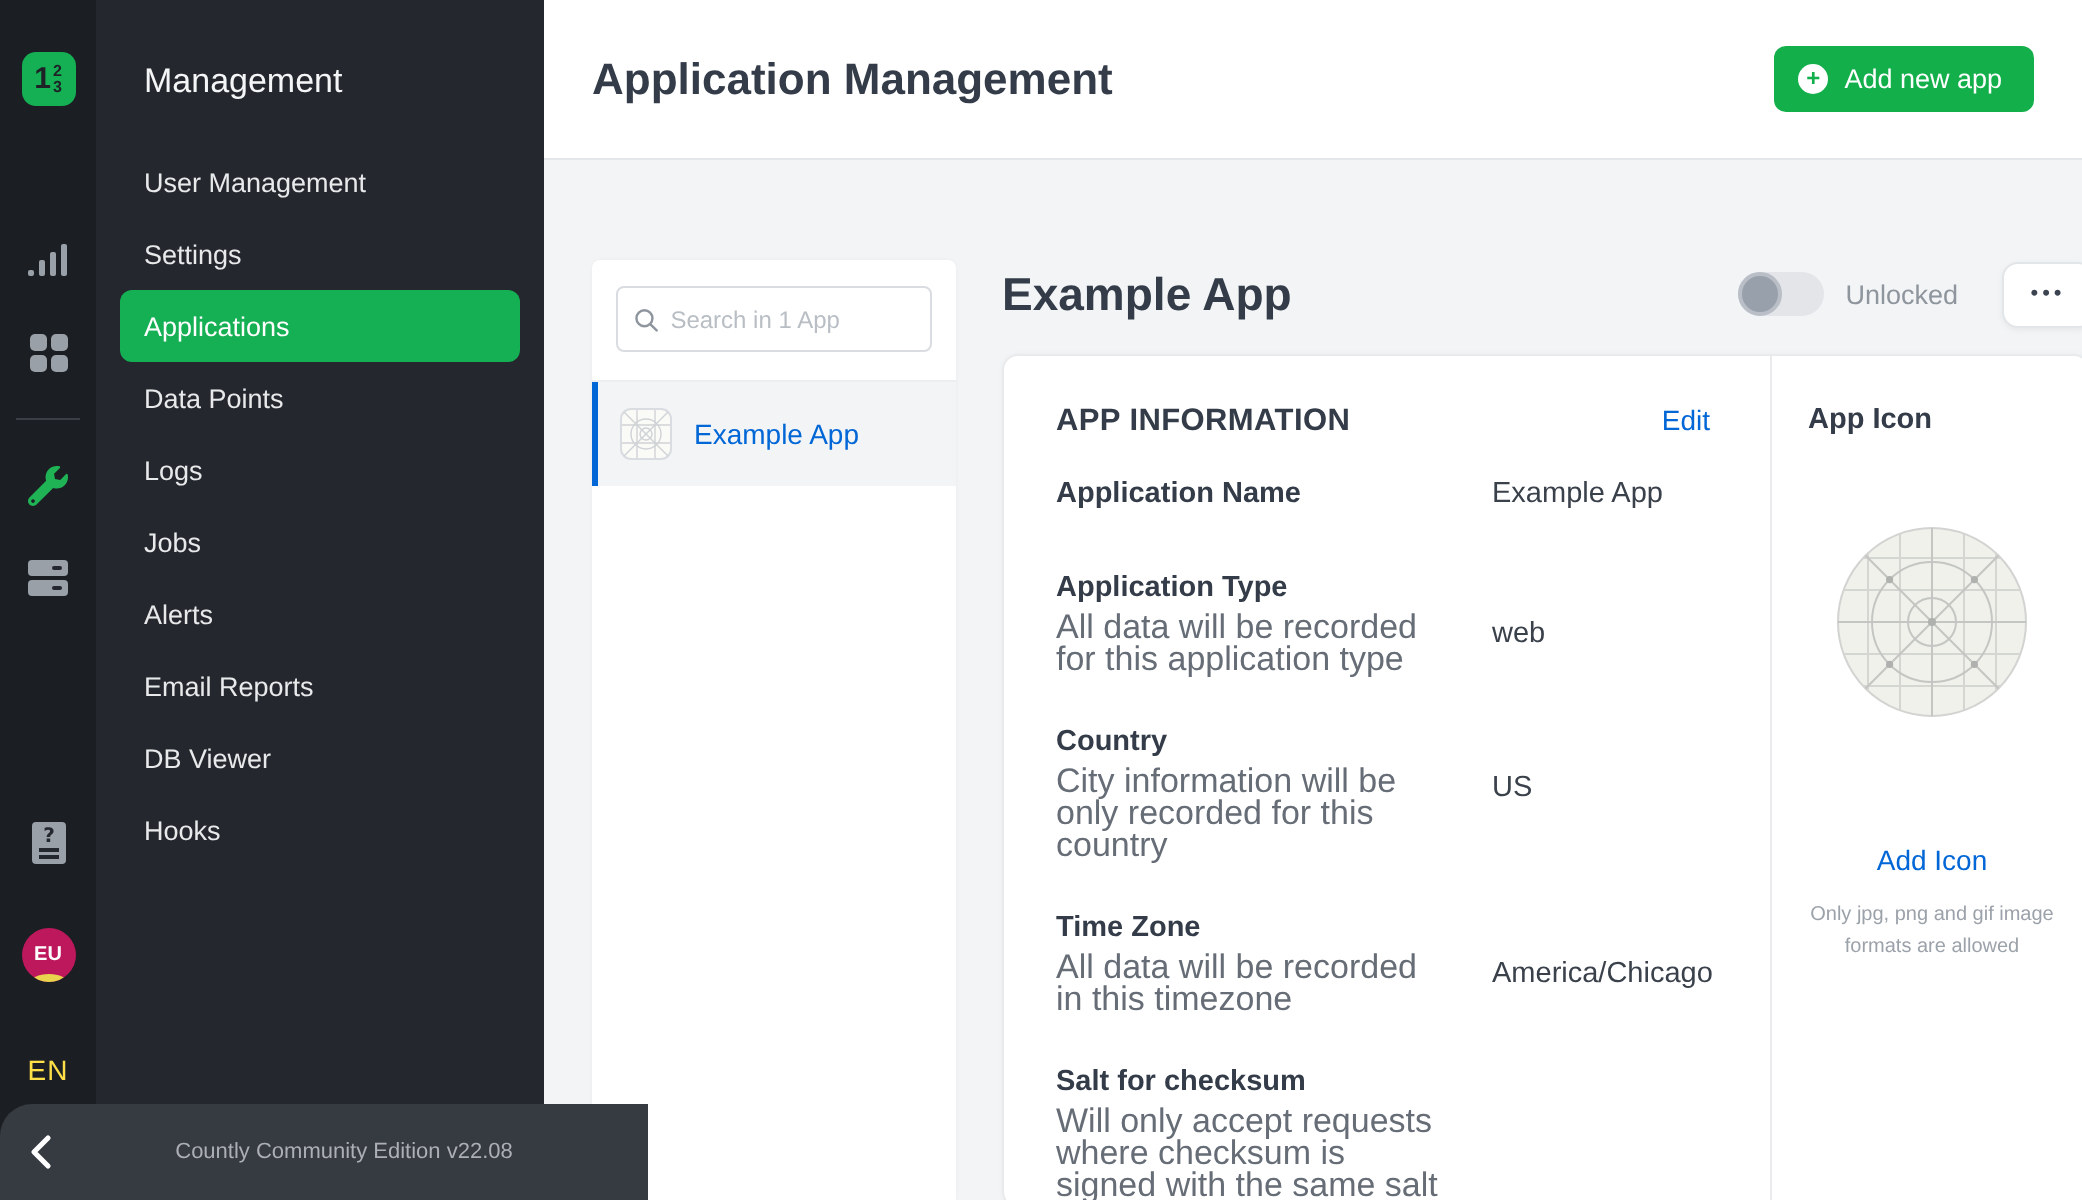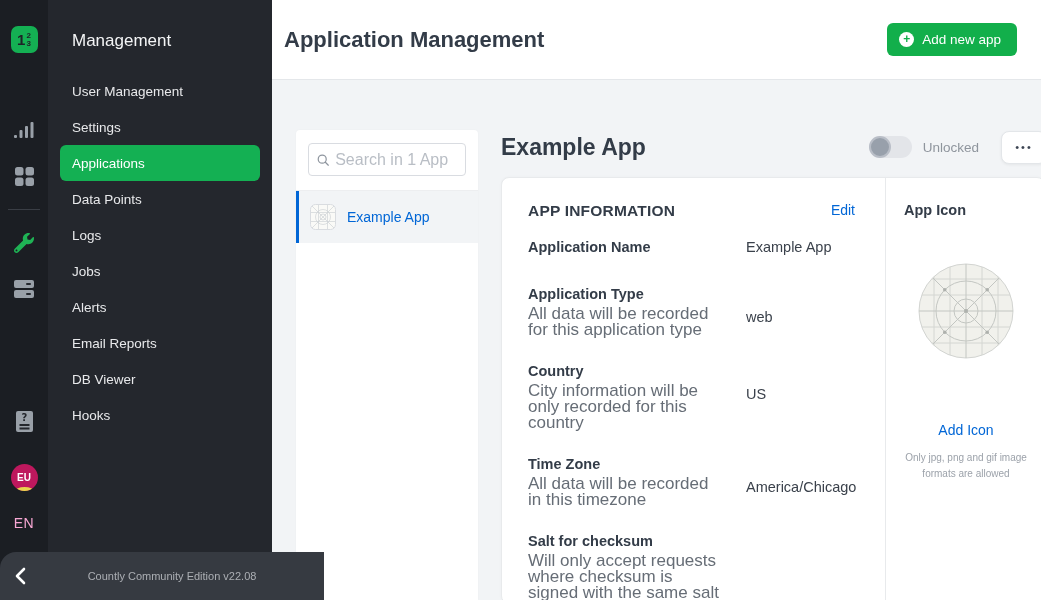--- a/index.html
+++ b/index.html
@@ -28,49 +28,49 @@
   .rail-ic svg{display:block;}
   .ic-chart{margin-top:66px;}
   .ic-grid{margin-top:24px;}
   .rail-div{margin-top:22px;width:32px;height:1px;background:#3A3E45;}
   .ic-wrench{margin-top:22px;}
   .ic-server{margin-top:24px;}
   .ic-report{margin-top:110px;}
   .avatar{margin-top:32px;width:27px;height:27px;border-radius:50%;background:#be185d;color:#fff;font-size:10px;font-weight:bold;display:flex;align-items:center;justify-content:center;position:relative;overflow:hidden;cursor:pointer;}
   .avatar::after{content:"";position:absolute;left:4px;bottom:-5px;width:19px;height:9px;background:#E8D44D;border-radius:50% 50% 0 0;}
   .avatar span{position:relative;z-index:1;}
-  .lang{margin-top:24px;color:#f9a8d4;font-size:14px;letter-spacing:.5px;cursor:pointer;}
+  .lang{margin-top:36px;color:#fde047;font-size:14px;letter-spacing:.5px;cursor:pointer;}
 
   
   .menu{position:absolute;left:48px;top:0;width:224px;height:600px;background:var(--menu-bg);z-index:2;}
   .menu-title{color:#F4F5F6;font-size:17px;font-weight:500;padding:31px 0 0 24px;}
   .menu-list{margin-top:22px;}
   .menu-item{height:36px;margin:0 12px;padding:0 12px;display:flex;align-items:center;border-radius:6px;color:#E8E9EB;font-size:13.5px;cursor:pointer;}
   .menu-item.active{background:var(--green);color:#fff;font-weight:500;}
 
   
   .side-footer{position:absolute;left:0;top:552px;width:324px;height:48px;background:var(--footer-bg);border-top-left-radius:16px;z-index:4;display:flex;align-items:center;}
   .collapse{width:40px;display:flex;align-items:center;justify-content:center;cursor:pointer;}
   .collapse svg{display:block;}
   .version{flex:1;text-align:center;color:#ACAFB4;font-size:11px;padding-right:20px;}
 
   
-  .topbar{position:absolute;left:260px;top:0;right:0;height:80px;background:#fff;border-bottom:1px solid var(--border);display:flex;align-items:center;padding:0 24px;}
+  .topbar{position:absolute;left:272px;top:0;right:0;height:80px;background:#fff;border-bottom:1px solid var(--border);display:flex;align-items:center;padding:0 24px;}
   .page-title{font-size:22px;font-weight:700;color:var(--dark);flex:1;}
   .add-btn{background:#12AF4B;color:#fff;border:none;border-radius:6px;height:33px;padding:0 16px 0 12px;font-size:13.5px;font-weight:500;display:flex;align-items:center;gap:8px;cursor:pointer;font-family:inherit;}
   .plus-circle{width:15px;height:15px;border-radius:50%;background:#fff;color:#12AF4B;font-size:12px;font-weight:bold;line-height:15px;text-align:center;display:inline-block;}
 
   
   .content{position:absolute;left:272px;top:80px;right:0;bottom:0;background:var(--content-bg);}
 
   
   .app-panel{position:absolute;left:24px;top:50px;width:182px;bottom:0;background:#fff;border-radius:4px 4px 0 0;box-shadow:0 0 2px rgba(0,0,0,.04);}
   .search-wrap{padding:13px 12px 14px;border-bottom:1px solid #EDEEF0;}
   .search-box{height:33px;border:1px solid #D9DCE1;border-radius:4px;display:flex;align-items:center;padding:0 8px;gap:6px;background:#fff;}
-  .search-box input{border:none;outline:none;width:100%;font-size:16px;color:var(--dark);font-family:inherit;background:transparent;}
+  .search-box input{border:none;outline:none;width:100%;font-size:12px;color:var(--dark);font-family:inherit;background:transparent;}
   .search-box input::placeholder{color:#B9BEC5;}
   .app-item{height:52px;display:flex;align-items:center;gap:11px;background:#F2F4F6;border-left:3px solid var(--blue);padding-left:11px;cursor:pointer;}
   .app-item-name{color:var(--blue);font-size:14px;font-weight:500;}
   .mini-icon{width:26px;height:26px;flex:0 0 26px;}
 
   
   .detail-head{position:absolute;left:229px;top:49px;right:0;height:36px;display:flex;align-items:center;}
   .detail-title{font-size:23px;font-weight:700;color:var(--dark);flex:1;}
   .toggle{width:43px;height:22px;border-radius:11px;background:#E3E5E9;position:relative;cursor:pointer;flex:0 0 43px;}
   .knob{position:absolute;left:0;top:0;width:22px;height:22px;border-radius:50%;background:#98A0AB;border:2px solid #B9BEC7;}

